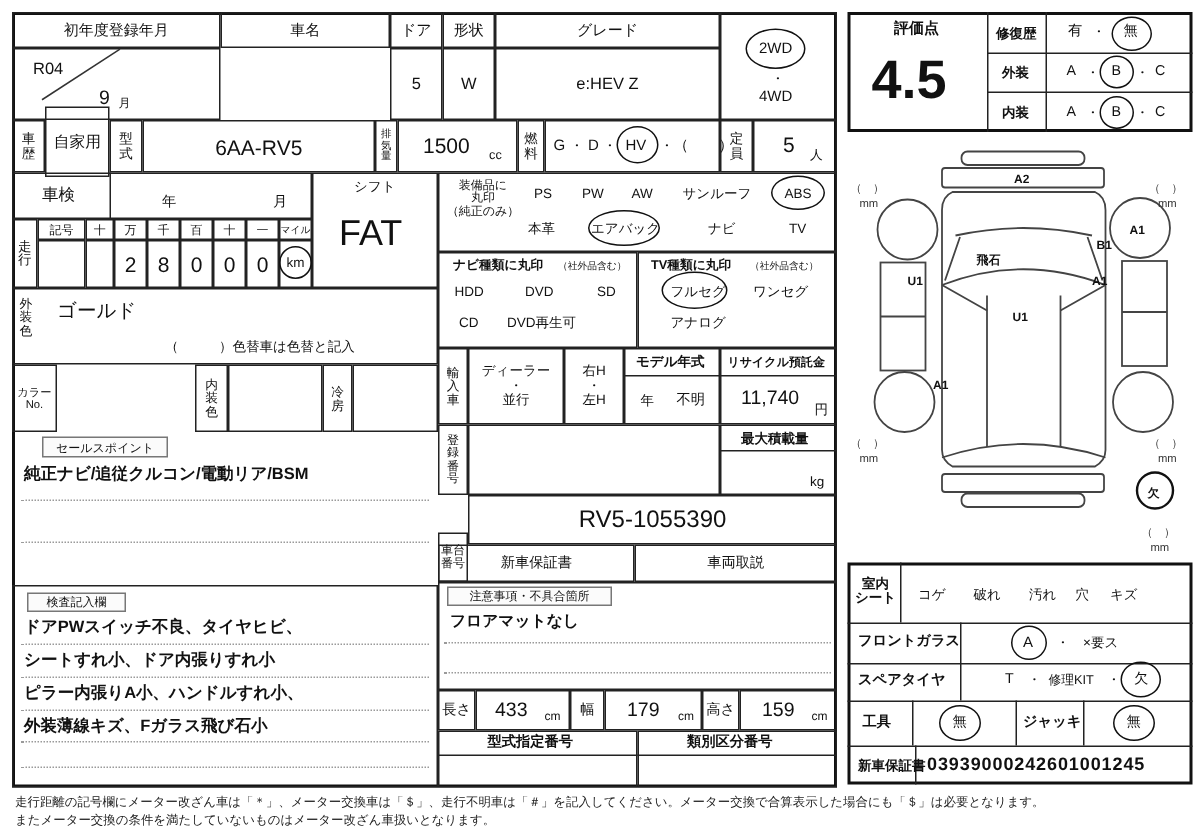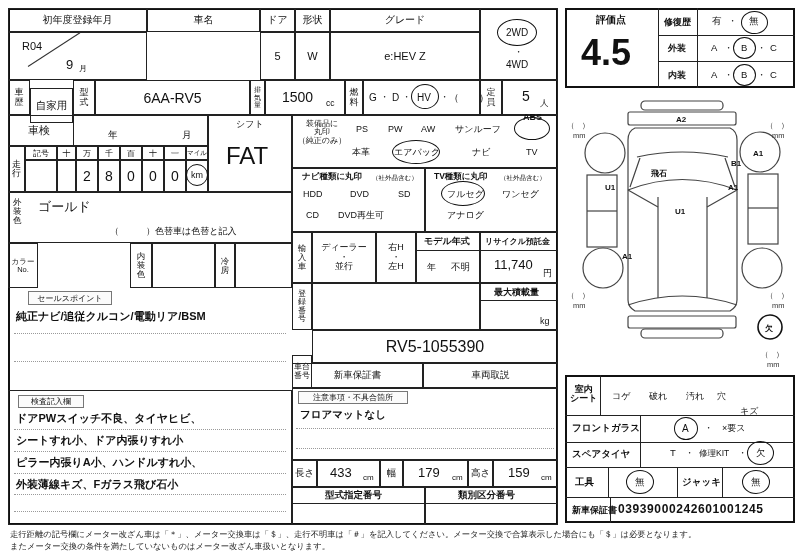--- a/index.html
+++ b/index.html
@@ -49,21 +49,21 @@
   <div class="bx ctr f15" style="left:330px;top:32px;width:150px;height:48px;">e:HEV Z</div>
 
   <div class="bx" style="left:480px;top:8px;width:78px;height:72px;"></div>
   <div class="cir" style="left:497px;top:19px;width:40px;height:27px;"></div>
   <span class="t f10" style="left:506px;top:27px;">2WD</span>
   <span class="t f9" style="left:514px;top:47px;">・</span>
   <span class="t f10" style="left:506px;top:59px;">4WD</span>
 
   <div class="bx ctr pre st f9" style="left:8px;top:80px;width:22px;height:35px;">車
 歴</div>
-  <div class="bx ctr f105" style="left:30px;top:88px;width:43px;height:35px;">自家用</div>
+  <div class="bx ctr f105" style="left:30px;top:71px;width:43px;height:47px;">自家用</div>
   <div class="bx ctr pre st f9" style="left:73px;top:80px;width:22px;height:35px;">型
 式</div>
   <div class="bx ctr f14" style="left:95px;top:80px;width:155px;height:35px;">6AA-RV5</div>
   <div class="bx ctr pre st f7" style="left:250px;top:80px;width:15px;height:35px;">排
 気
 量</div>
   <div class="bx" style="left:265px;top:80px;width:80px;height:35px;"></div>
   <span class="t f14" style="left:282px;top:89px;">1500</span>
   <span class="t f85" style="left:326px;top:99px;">cc</span>
   <div class="bx ctr pre st f9" style="left:345px;top:80px;width:18px;height:35px;">燃
@@ -116,21 +116,21 @@
 
   <div class="bx" style="left:292px;top:115px;width:266px;height:53px;"></div>
   <span class="t pre st f8" style="left:296px;top:120px;width:52px;">装備品に
 丸印
 （純正のみ）</span>
   <span class="t f9" style="left:356px;top:124px;">PS</span>
   <span class="t f9" style="left:388px;top:124px;">PW</span>
   <span class="t f9" style="left:421px;top:124px;">AW</span>
   <span class="t f9" style="left:455px;top:124px;">サンルーフ</span>
   <div class="cir" style="left:514px;top:117px;width:36px;height:23px;"></div>
-  <span class="t f9" style="left:523px;top:112px;font-weight:bold;">ABS</span>
+  <span class="t f9" style="left:523px;top:124px;">ABS</span>
   <span class="t f9" style="left:352px;top:147px;">本革</span>
   <div class="cir" style="left:392px;top:140px;width:48px;height:24px;"></div>
   <span class="t f9" style="left:394px;top:147px;">エアバック</span>
   <span class="t f9" style="left:472px;top:147px;">ナビ</span>
   <span class="t f9" style="left:526px;top:147px;">TV</span>
 
   <div class="bx" style="left:292px;top:168px;width:133px;height:64px;"></div>
   <span class="t b f85" style="left:302px;top:172px;">ナビ種類に丸印</span>
   <span class="t f6" style="left:372px;top:174px;">（社外品含む）</span>
   <span class="t f9" style="left:303px;top:189px;">HDD</span>
@@ -324,21 +324,21 @@
   <div class="hln" style="left:565px;top:442px;width:230px;"></div>
   <div class="hln" style="left:565px;top:467px;width:230px;"></div>
   <div class="hln" style="left:565px;top:497px;width:230px;"></div>
   <div class="vln" style="left:600px;top:375px;height:40px;"></div>
   <span class="t b pre st f9" style="left:570px;top:385px;">室内
 シート</span>
   <span class="t f9" style="left:612px;top:391px;">コゲ</span>
   <span class="t f9" style="left:649px;top:391px;">破れ</span>
   <span class="t f9" style="left:686px;top:391px;">汚れ</span>
   <span class="t f9" style="left:717px;top:391px;">穴</span>
-  <span class="t f9" style="left:740px;top:406px;">キズ</span>
+  <span class="t f9" style="left:740px;top:391px;">キズ</span>
   <div class="vln" style="left:640px;top:415px;height:27px;"></div>
   <span class="t b f95" style="left:572px;top:423px;">フロントガラス</span>
   <div class="cir" style="left:674px;top:417px;width:24px;height:23px;"></div>
   <span class="t f10" style="left:682px;top:423px;">A</span>
   <span class="t f9" style="left:704px;top:423px;">・</span>
   <span class="t f9" style="left:722px;top:423px;">×要ス</span>
   <div class="vln" style="left:640px;top:442px;height:25px;"></div>
   <span class="t b f95" style="left:572px;top:449px;">スペアタイヤ</span>
   <span class="t f95" style="left:670px;top:448px;">T</span>
   <span class="t f9" style="left:685px;top:448px;">・</span>

